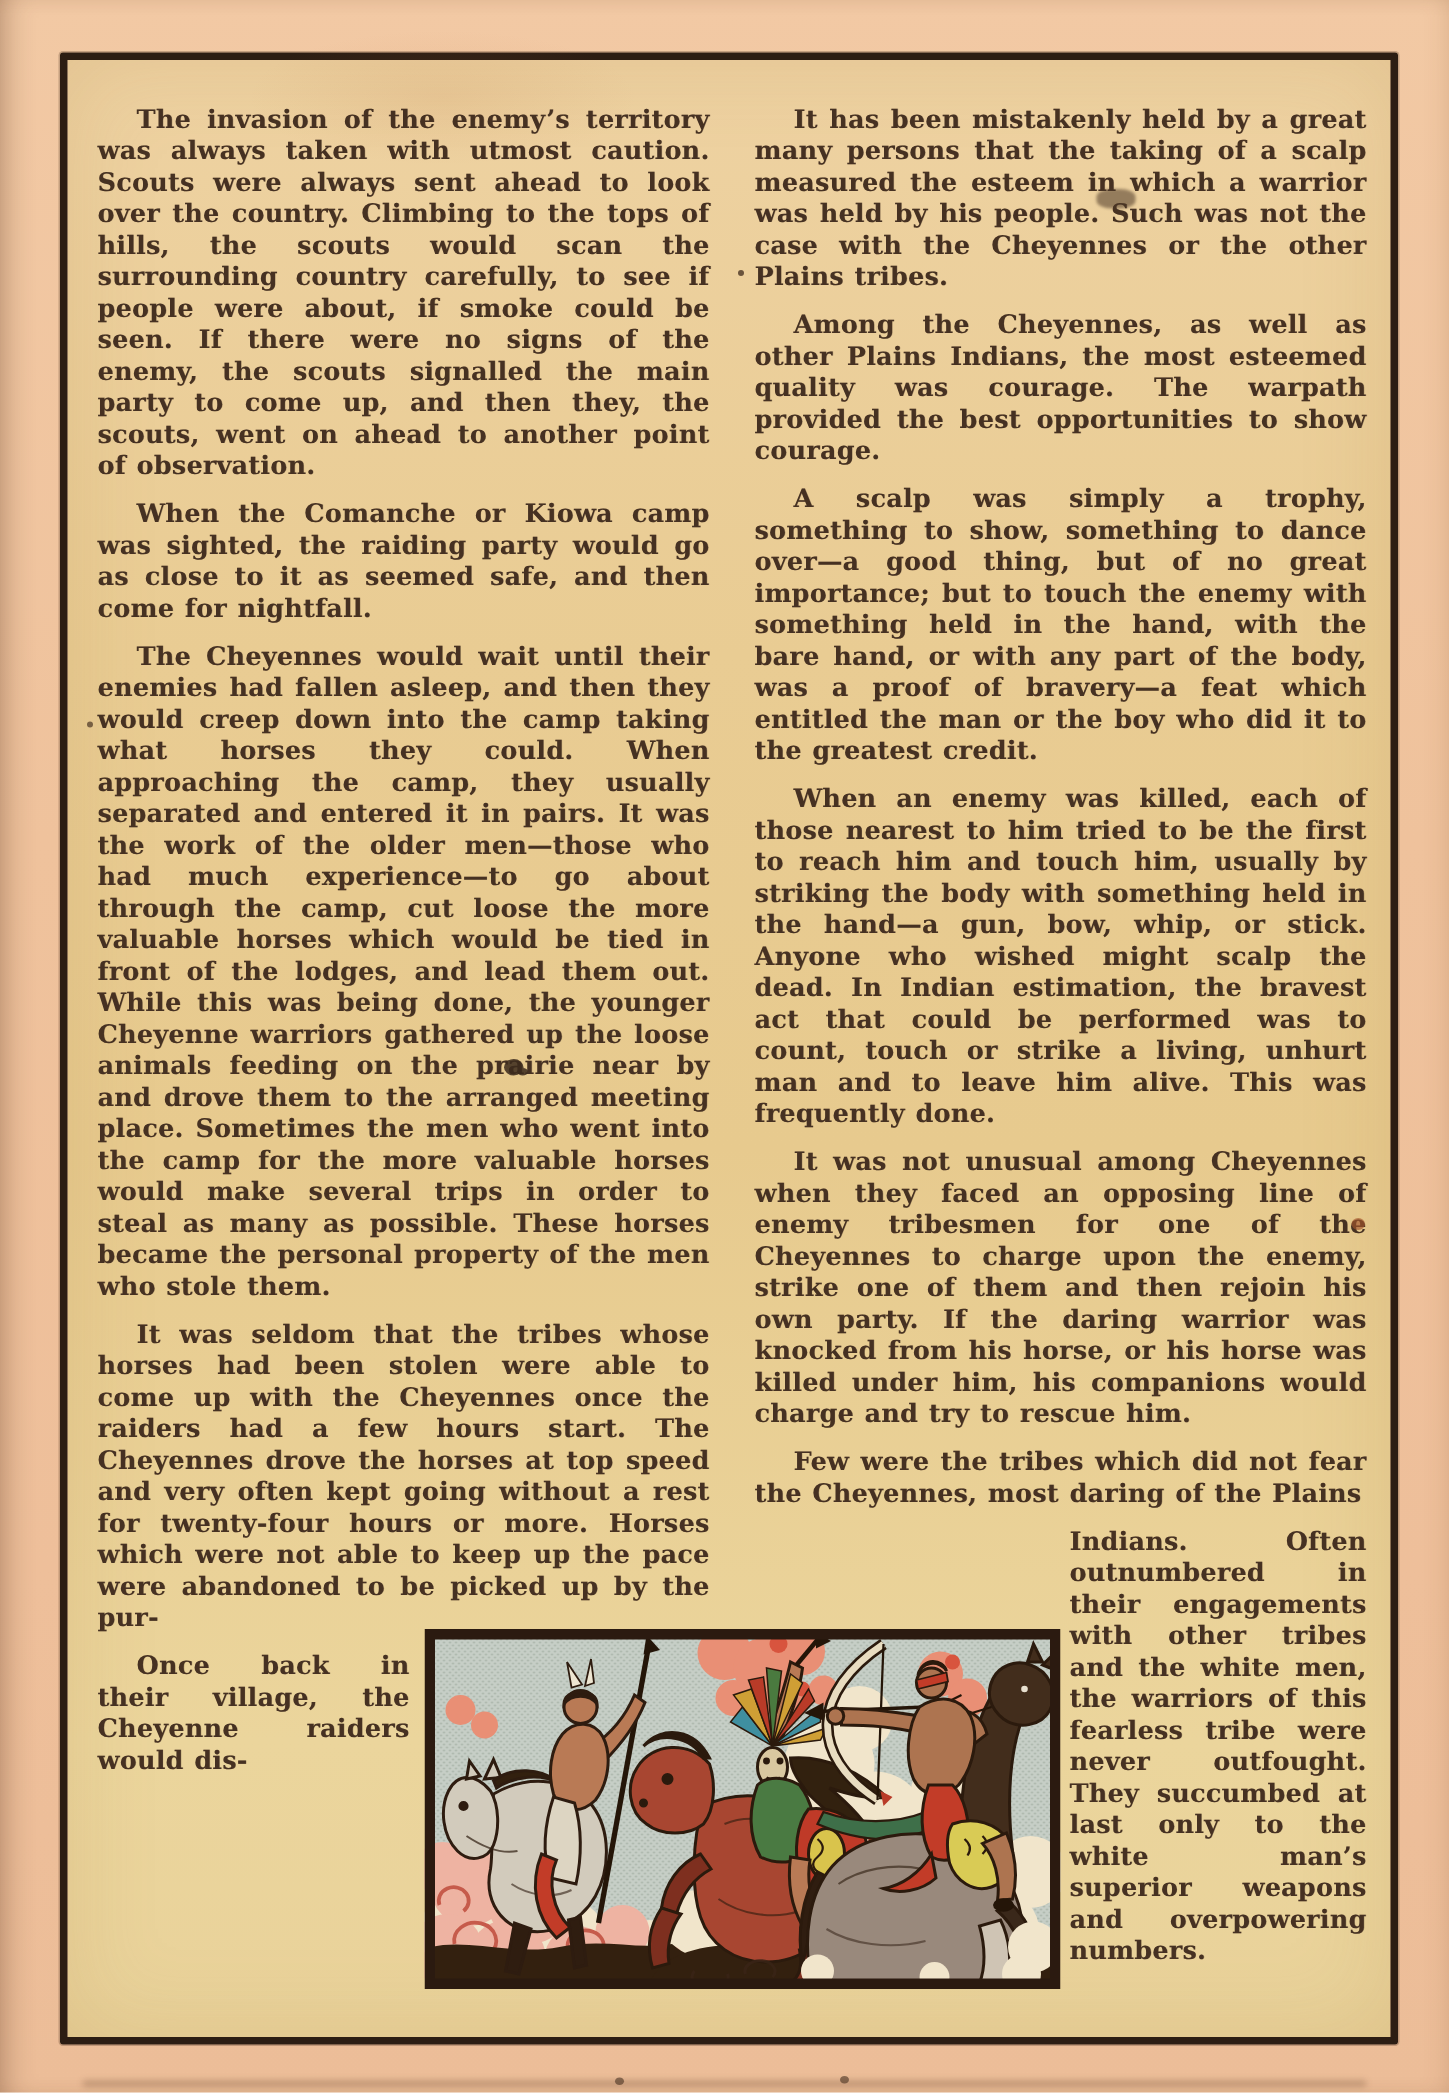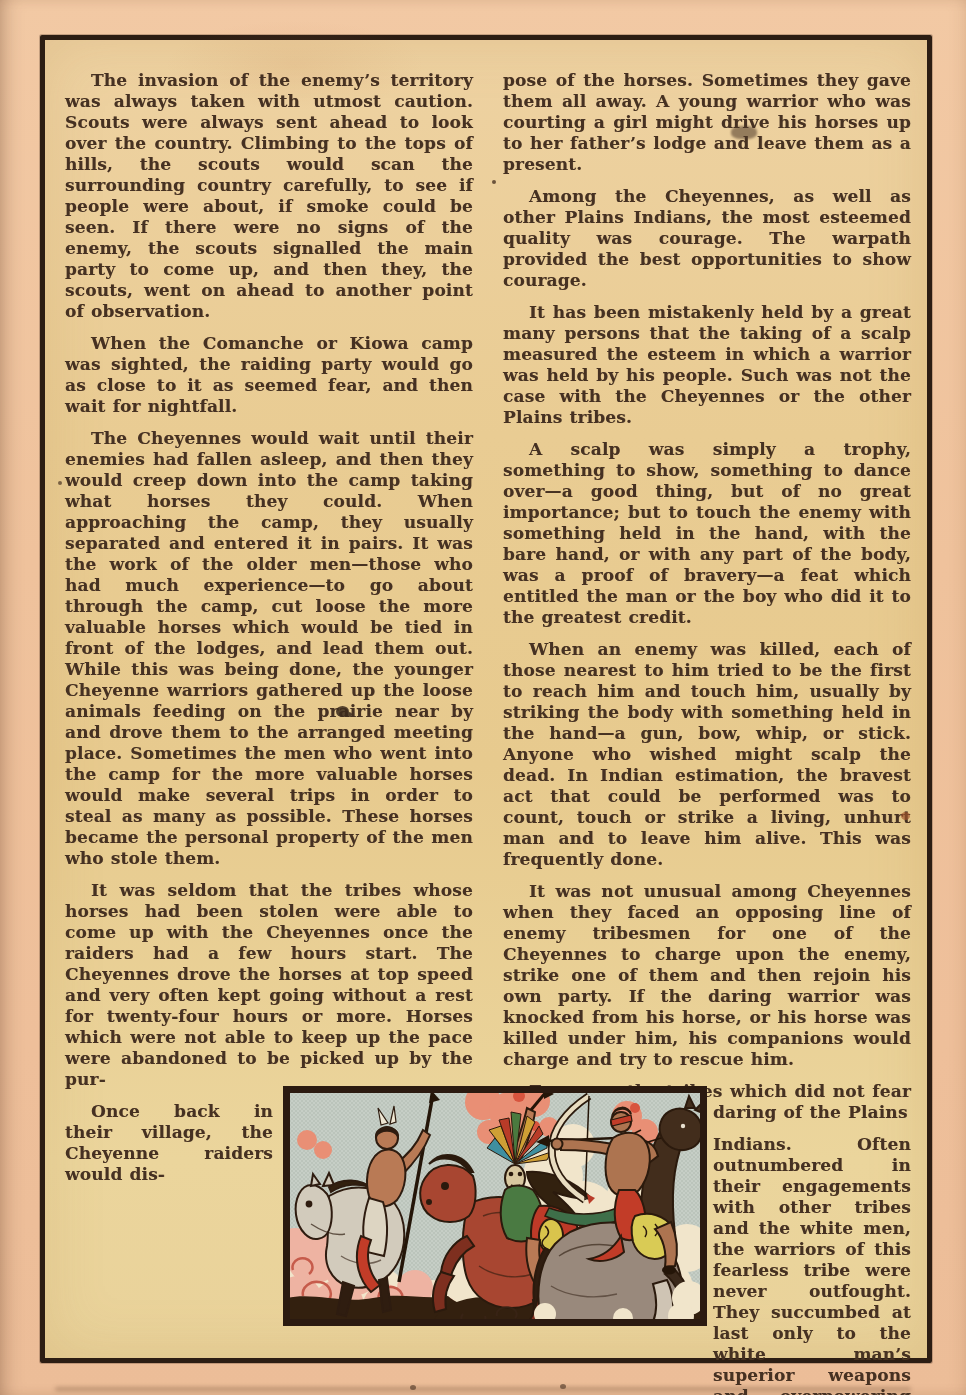--- a/index.html
+++ b/index.html
@@ -51,32 +51,31 @@
 </head>
 <body>
 
 <div class="page">
   <div class="frame">
     <div class="frame-inner">
       <div class="stain1"></div>
 
       <div class="col col-left">
         <p>The invasion of the enemy’s territory was always taken with utmost caution. Scouts were always sent ahead to look over the country. Climbing to the tops of hills, the scouts would scan the surrounding country carefully, to see if people were about, if smoke could be seen. If there were no signs of the enemy, the scouts signalled the main party to come up, and then they, the scouts, went on ahead to another point of observation.</p>
-        <p>When the Comanche or Kiowa camp was sighted, the raiding party would go as close to it as seemed fear, and then wait for nightfall.</p>
+        <p>When the Comanche or Kiowa camp was sighted, the raiding party would go as close to it as seemed safe, and then come for nightfall.</p>
         <p>The Cheyennes would wait until their enemies had fallen asleep, and then they would creep down into the camp taking what horses they could. When approaching the camp, they usually separated and entered it in pairs. It was the work of the older men—those who had much experience—to go about through the camp, cut loose the more valuable horses which would be tied in front of the lodges, and lead them out. While this was being done, the younger Cheyenne warriors gathered up the loose animals feeding on the prairie near by and drove them to the arranged meeting place. Sometimes the men who went into the camp for the more valuable horses would make several trips in order to steal as many as possible. These horses became the personal property of the men who stole them.</p>
         <p>It was seldom that the tribes whose horses had been stolen were able to come up with the Cheyennes once the raiders had a few hours start. The Cheyennes drove the horses at top speed and very often kept going without a rest for twenty-four hours or more. Horses which were not able to keep up the pace were abandoned to be picked up by the pur-</p>
         <div class="narrow">
           <p>Once back in their village, the Cheyenne raiders would dis-</p>
         </div>
       </div>
 
       <div class="col col-right">
-        <p class="cont">pose of the horses. Sometimes they gave them all away. A young warrior who was courting a girl might drive his horses up to her father’s lodge and leave them as a present.</p>
+        <p>It has been mistakenly held by a great many persons that the taking of a scalp measured the esteem in which a warrior was held by his people. Such was not the case with the Cheyennes or the other Plains tribes.</p>
         <p>Among the Cheyennes, as well as other Plains Indians, the most esteemed quality was courage. The warpath provided the best opportunities to show courage.</p>
-        <p>It has been mistakenly held by a great many persons that the taking of a scalp measured the esteem in which a warrior was held by his people. Such was not the case with the Cheyennes or the other Plains tribes.</p>
         <p>A scalp was simply a trophy, something to show, something to dance over—a good thing, but of no great importance; but to touch the enemy with something held in the hand, with the bare hand, or with any part of the body, was a proof of bravery—a feat which entitled the man or the boy who did it to the greatest credit.</p>
         <p>When an enemy was killed, each of those nearest to him tried to be the first to reach him and touch him, usually by striking the body with something held in the hand—a gun, bow, whip, or stick. Anyone who wished might scalp the dead. In Indian estimation, the bravest act that could be performed was to count, touch or strike a living, unhurt man and to leave him alive. This was frequently done.</p>
         <p>It was not unusual among Cheyennes when they faced an opposing line of enemy tribesmen for one of the Cheyennes to charge upon the enemy, strike one of them and then rejoin his own party. If the daring warrior was knocked from his horse, or his horse was killed under him, his companions would charge and try to rescue him.</p>
         <p>Few were the tribes which did not fear the Cheyennes, most daring of the Plains</p>
         <div class="narrow-right">
           <p class="cont">Indians. Often outnumbered in their engagements with other tribes and the white men, the warriors of this fearless tribe were never outfought. They succumbed at last only to the white man’s superior weapons and overpowering numbers.</p>
         </div>
       </div>
 
       <div class="illustration">

